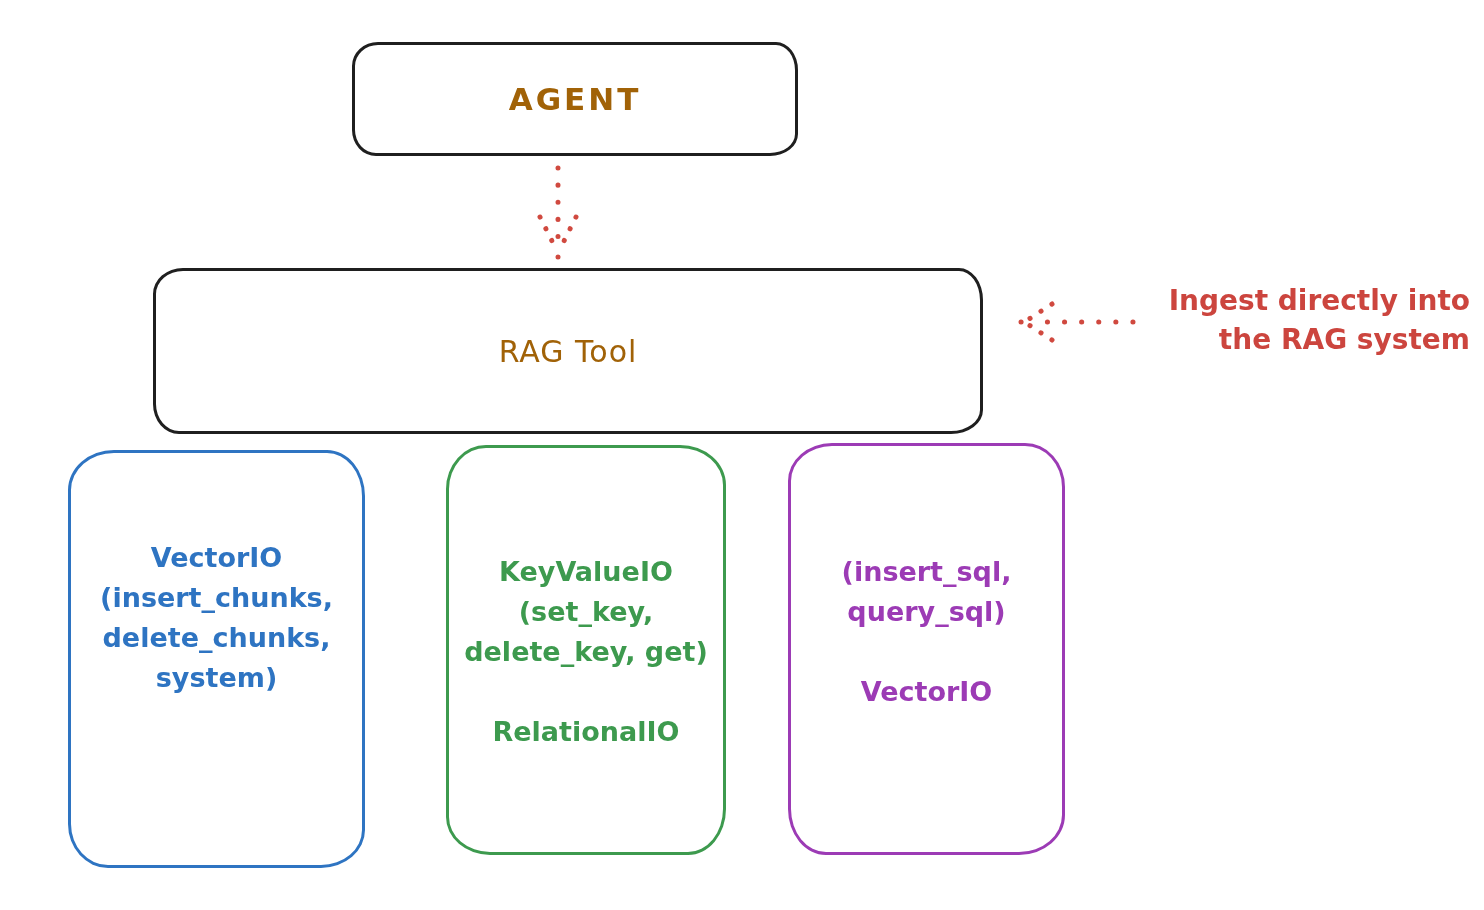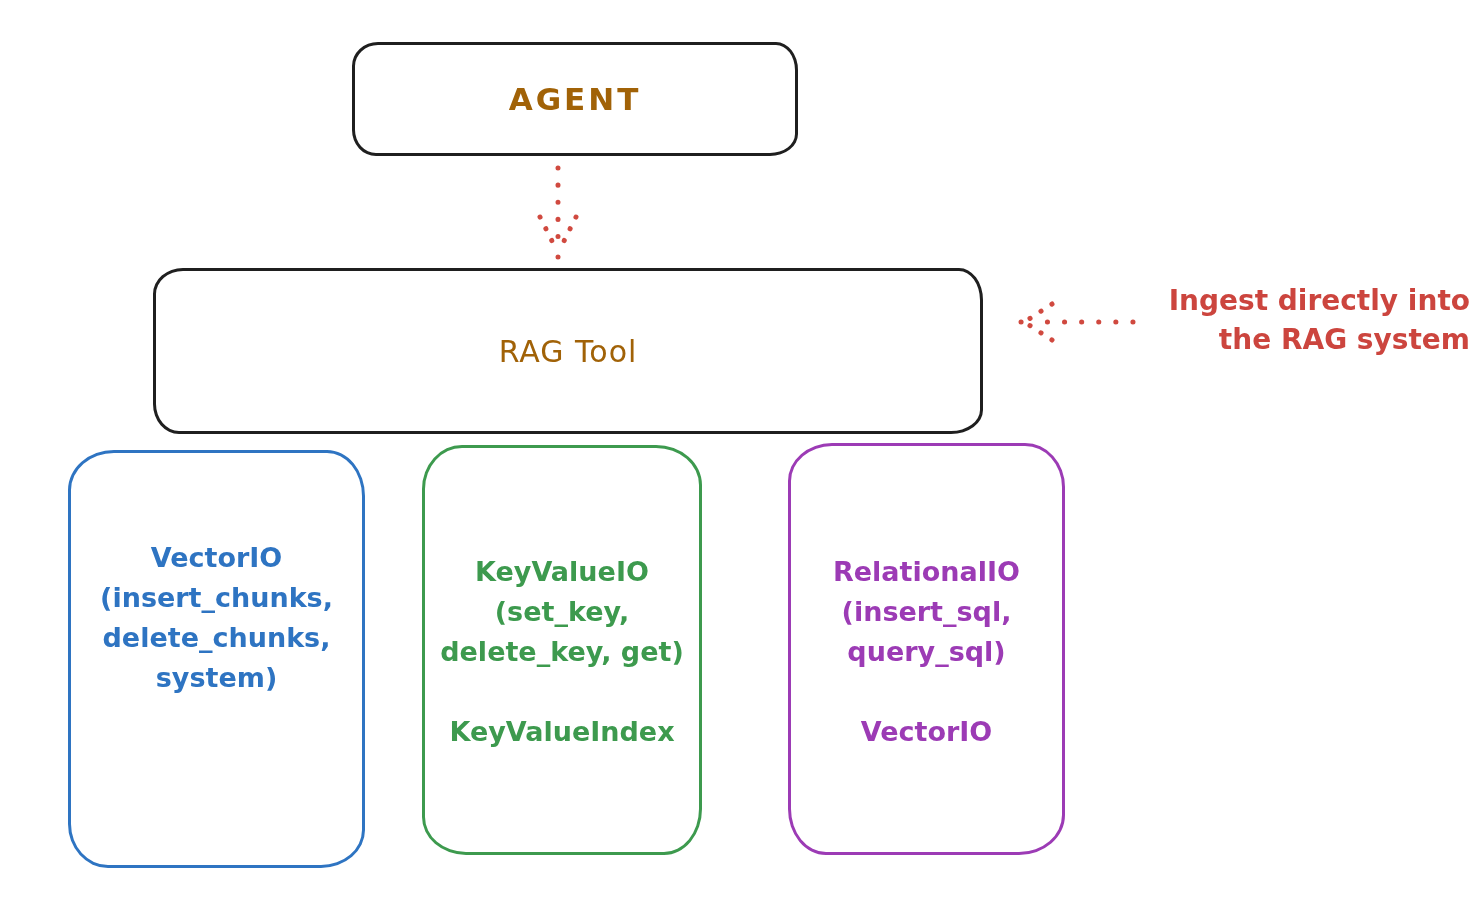--- a/index.html
+++ b/index.html
@@ -65,21 +65,21 @@
   .card-index { margin-top: 40px; white-space: nowrap; }
   .card-blue {
     left: 68px; top: 450px;
     width: 297px; height: 418px;
     border: 3px solid #2e74c2;
     color: #2e74c2;
     border-radius: 46px 38px 44px 40px / 40px 46px 38px 44px;
     padding-top: 85px;
   }
   .card-green {
-    left: 422px; top: 445px;
+    left: 446px; top: 445px;
     width: 280px; height: 410px;
     border: 3px solid #3d9a4e;
     color: #3d9a4e;
     border-radius: 40px 46px 38px 44px / 44px 40px 46px 38px;
     padding-top: 104px;
   }
   .card-purple {
     left: 788px; top: 443px;
     width: 277px; height: 412px;
     border: 3px solid #9c3bb5;
@@ -145,23 +145,22 @@
     <div class="card-line">VectorIO</div>
     <div class="card-line">(insert_chunks,</div>
     <div class="card-line">delete_chunks,</div>
     <div class="card-line">system)</div>
   </div>
 
   <div class="card card-green">
     <div class="card-line">KeyValueIO</div>
     <div class="card-line">(set_key,</div>
     <div class="card-line">delete_key, get)</div>
-    <div class="card-index">KeyValueIndex</div>
+    <div class="card-index">RelationalIO</div>
   </div>
 
   <div class="card card-purple">
-    <div class="card-line">RelationalIO</div>
     <div class="card-line">(insert_sql,</div>
     <div class="card-line">query_sql)</div>
     <div class="card-index">VectorIO</div>
   </div>
 
 </div>
 
 </body></html>

